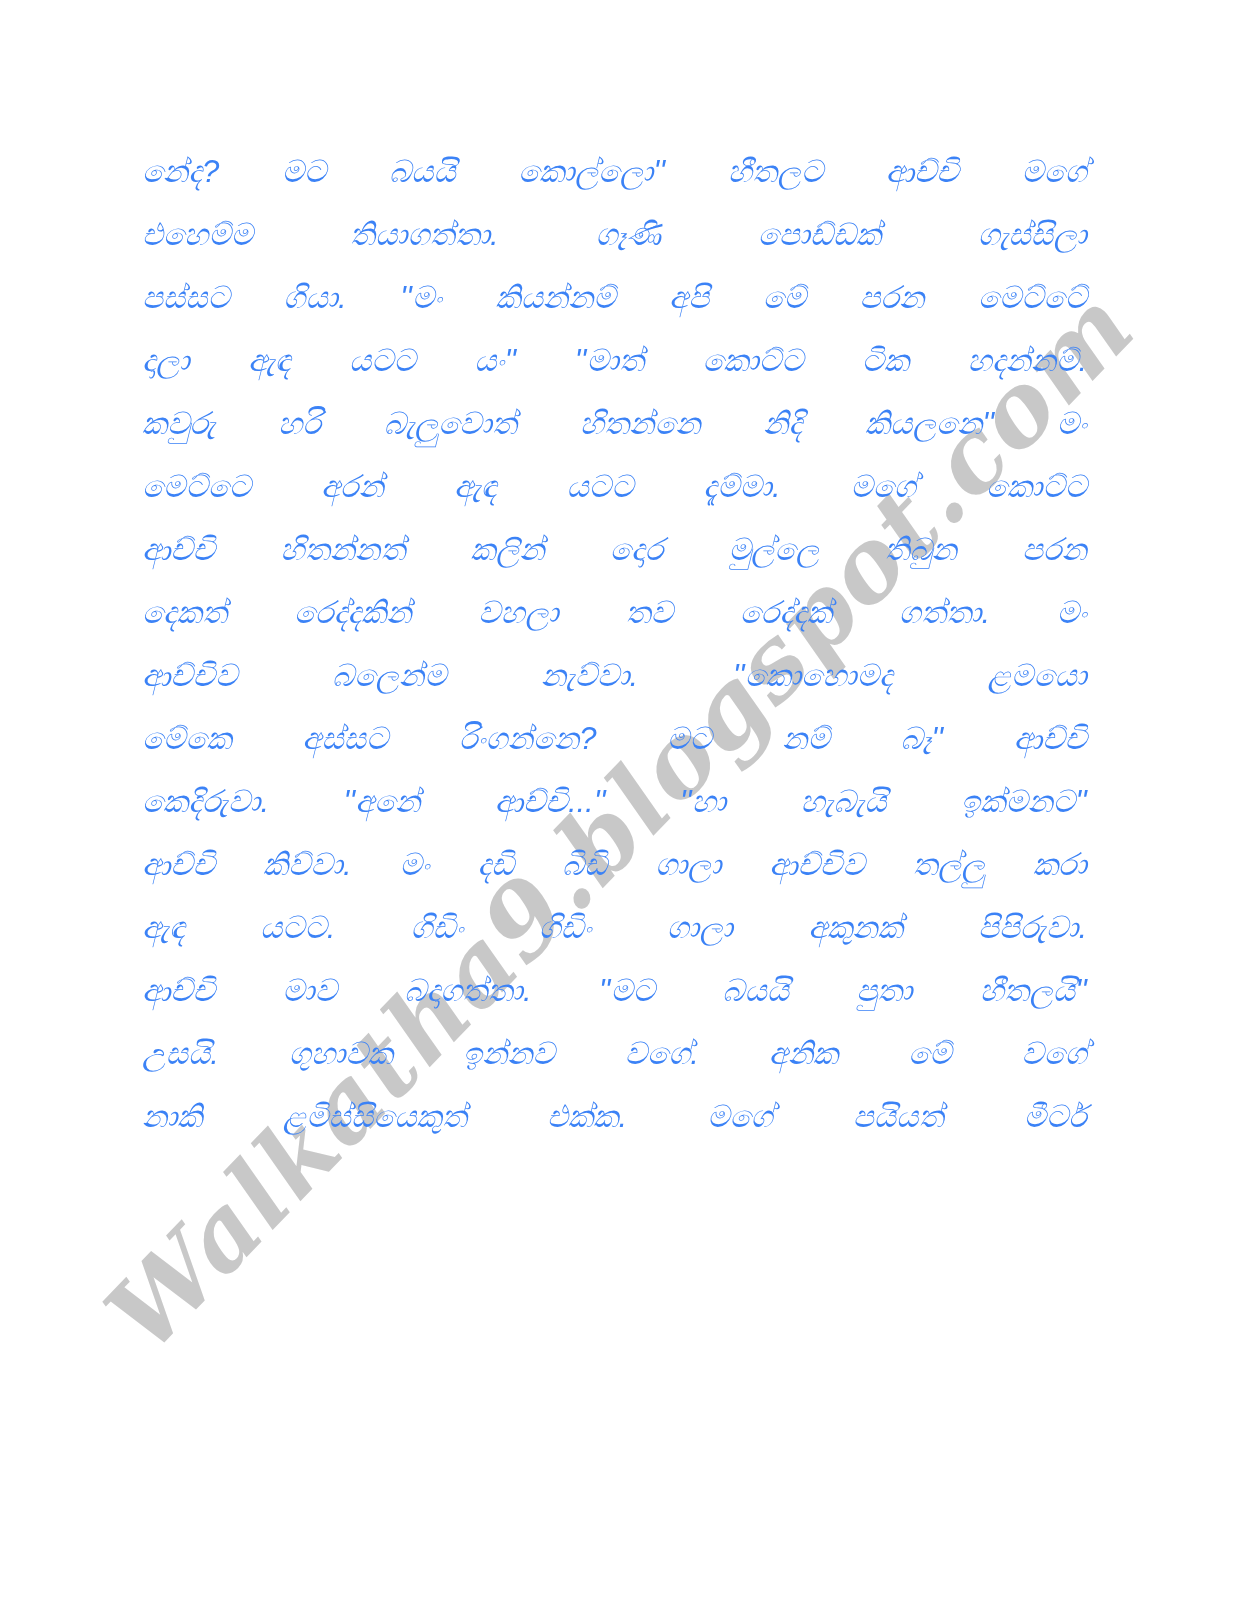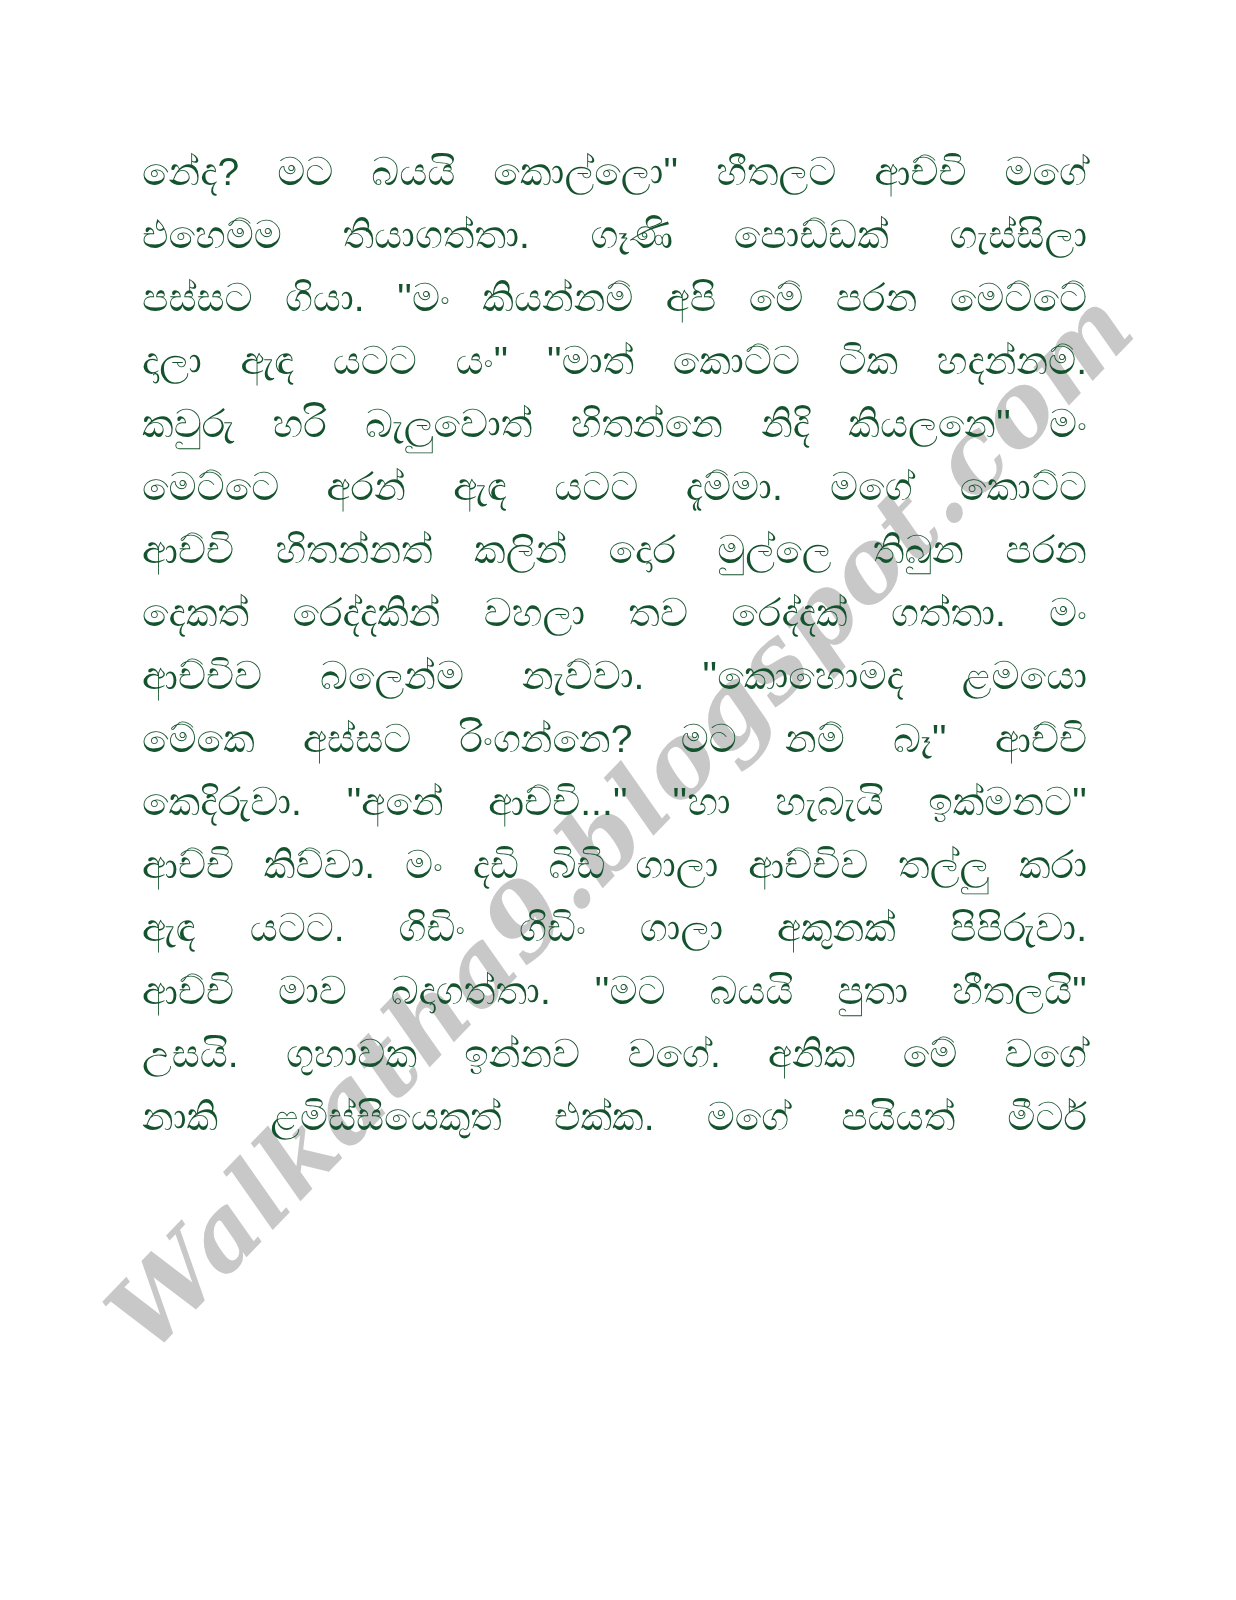--- a/index.html
+++ b/index.html
@@ -38,26 +38,27 @@
     left: 142px;
     top: 140px;
     width: 945px;
     z-index: 2;
   }
   .line {
     display: block;
     width: 100%;
     height: 63px;
     line-height: 63px;
-    font-size: 39px;
-    color: #14532d;
+    font-size: 31px;
+    color: #3b82f6;
     text-align: justify;
     text-align-last: justify;
     white-space: nowrap;
     overflow: visible;
+    font-style: italic;
   }
 </style>
 </head>
 <body>
 
 <div class="page">
 
   <div class="watermark">Walkatha9.blogspot.com</div>
 
   <div class="text-block">

